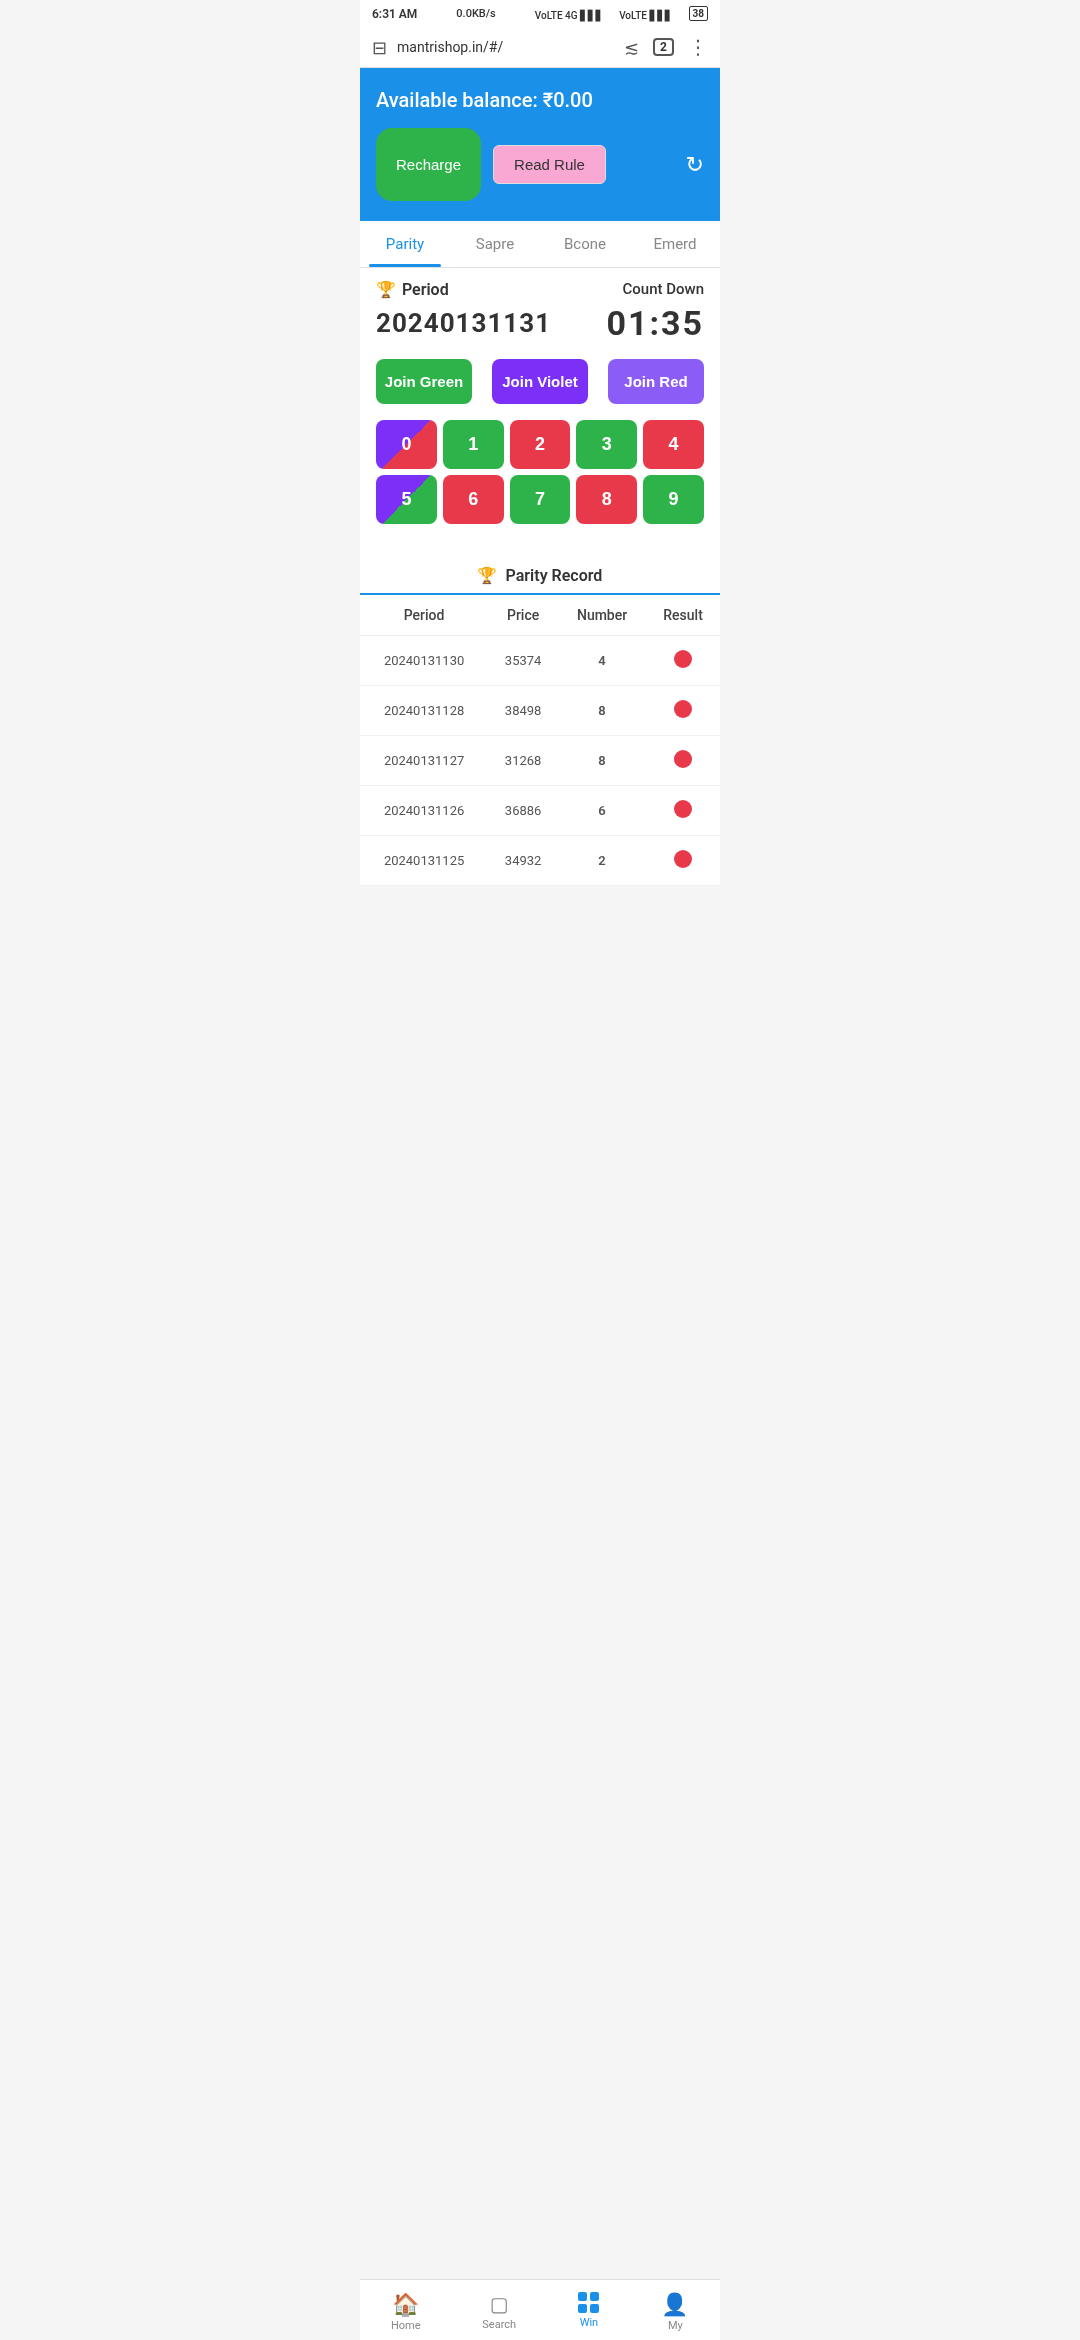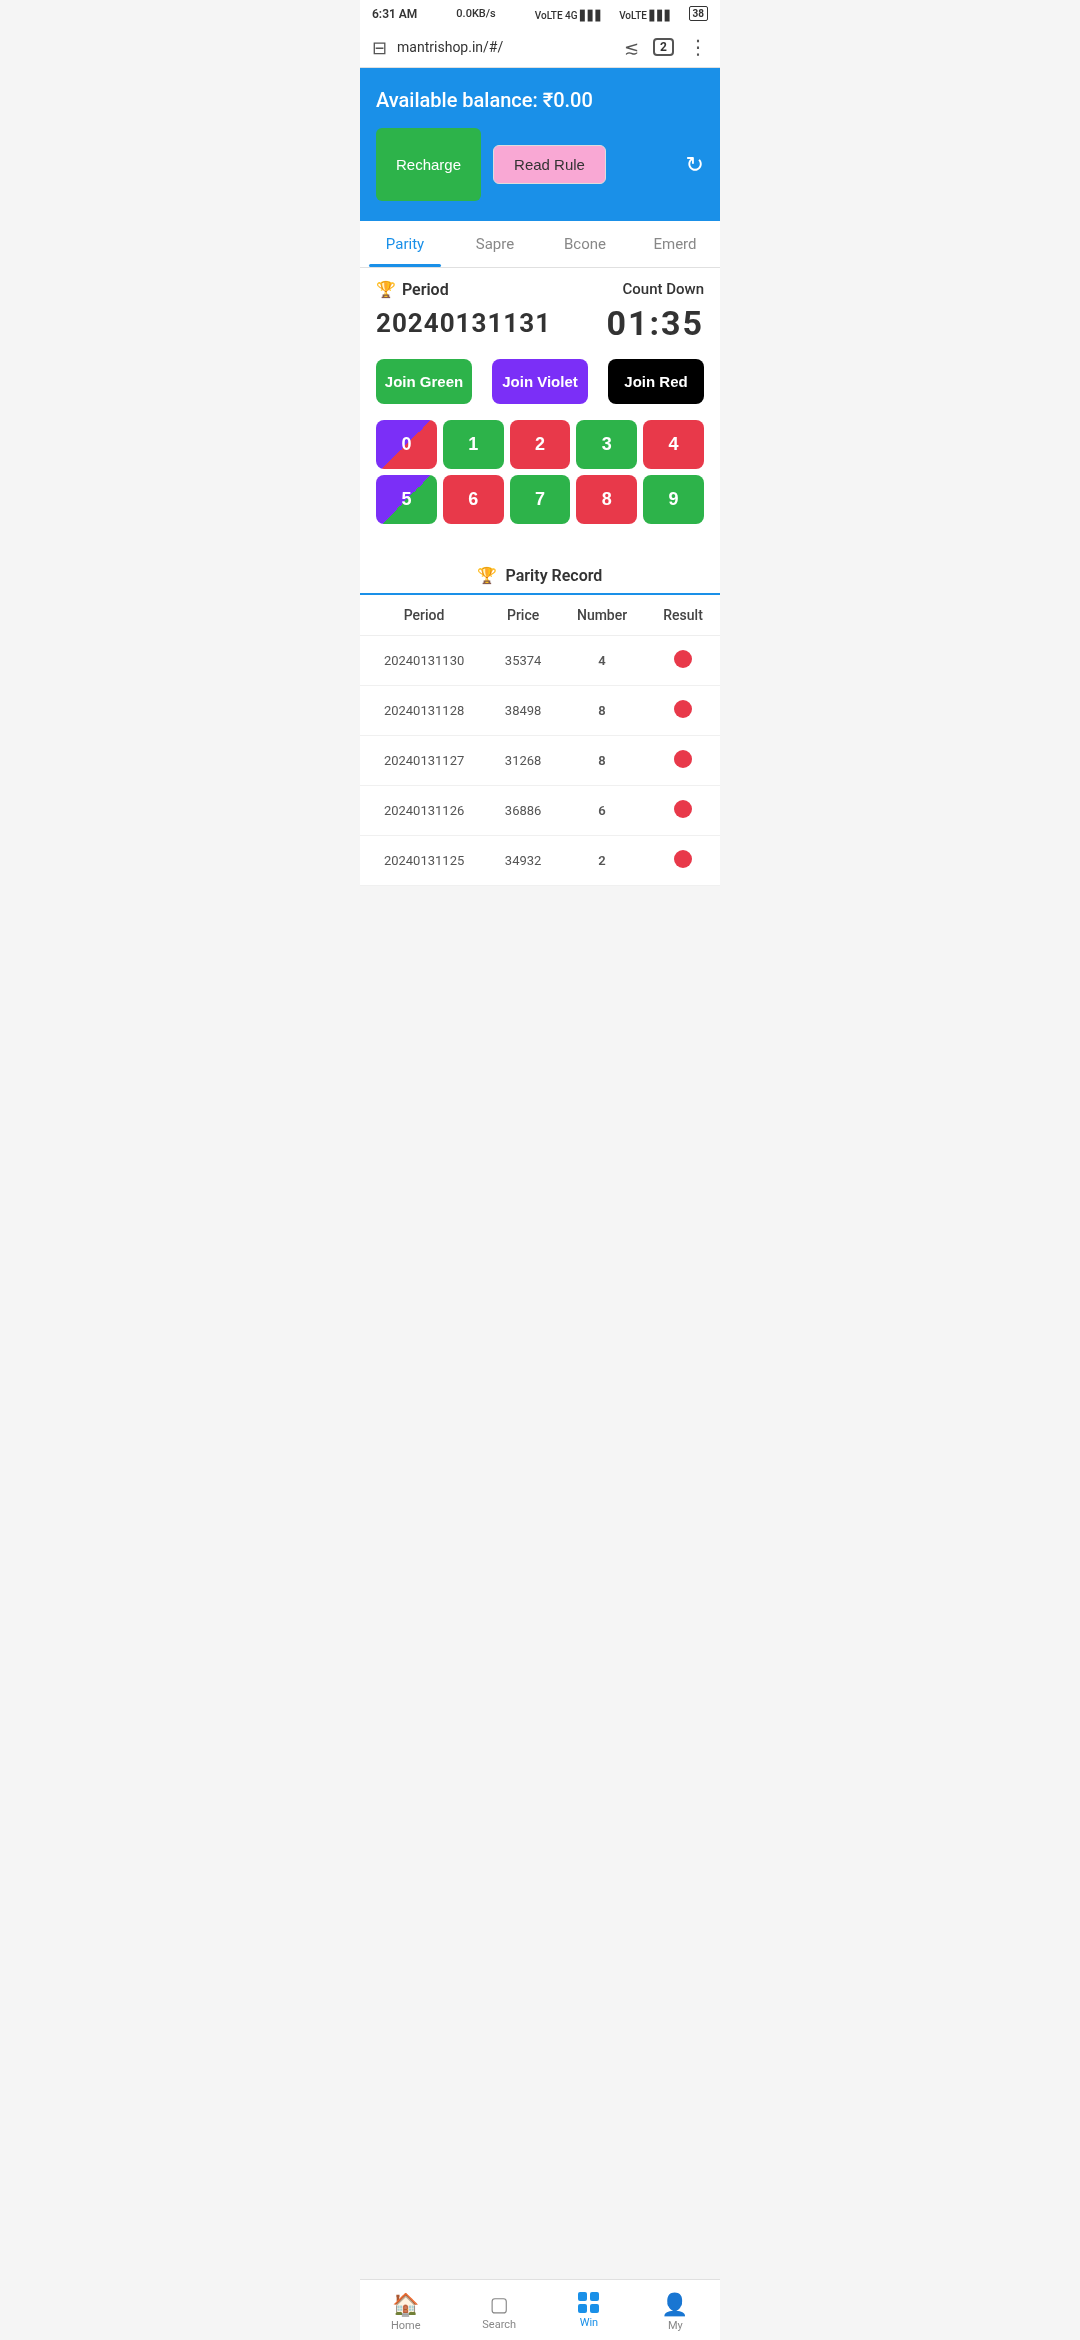--- a/index.html
+++ b/index.html
@@ -72,21 +72,21 @@
     }
     .balance-actions {
       display: flex;
       align-items: center;
       gap: 12px;
     }
     .btn-recharge {
       background: #2db34a;
       color: white;
       border: none;
-      border-radius: 6px;
+      border-radius: 16px;
       padding: 28px 20px;
       font-size: 15px;
       font-weight: 500;
       cursor: pointer;
     }
     .btn-read-rule {
       background: #f9a8d4;
       color: #333;
       border: 1.5px solid #ddd;
       border-radius: 6px;
@@ -196,21 +196,21 @@
       color: white;
       border: none;
       border-radius: 8px;
       padding: 14px 0;
       font-size: 15px;
       font-weight: 600;
       cursor: pointer;
     }
     .btn-join-red {
       flex: 1;
-      background: #000000;
+      background: #8b5cf6;
       color: white;
       border: none;
       border-radius: 8px;
       padding: 14px 0;
       font-size: 15px;
       font-weight: 600;
       cursor: pointer;
     }
 
     

